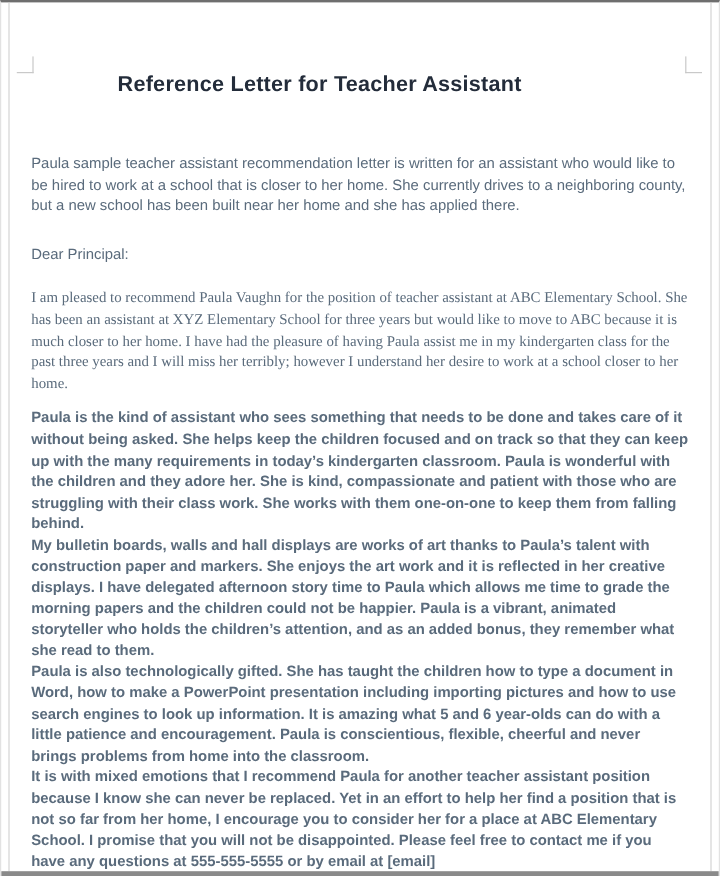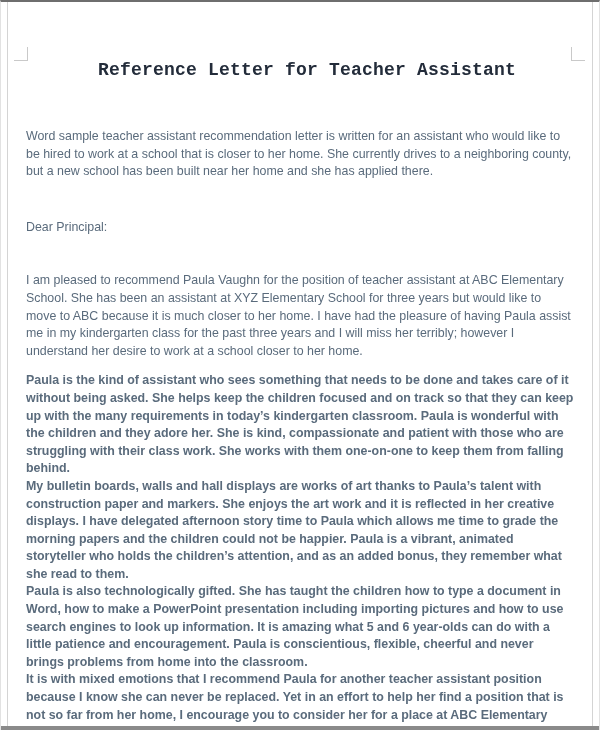--- a/index.html
+++ b/index.html
@@ -35,37 +35,37 @@
   }
   .corner-mark.right {
     right: 14px;
     border-left: 1px solid #c9c9c9;
     border-bottom: 1px solid #c9c9c9;
   }
   h1.doc-title {
     position: absolute;
     top: 58px; left: 97px;
     margin: 0;
-    font-family: Liberation Mono, monospace;
+    font-family: Liberation Sans, sans-serif;
     font-size: 18px;
     font-weight: bold;
     letter-spacing: 0.2px;
     color: var(--title-text, #232c3a);
   }
   .content {
     position: absolute;
     top: 126px; left: 25px; right: 25px;
     font-size: 12.4px;
     line-height: 17.6px;
     color: var(--body-text, #5a6b7c);
     text-align: left;
   }
   .content p { margin: 0; }
-  p.salutation { margin-top: 38px; }
-  p.opening    { margin-top: 36px; }
+  p.salutation { margin-top: 23px; }
+  p.opening    { margin-top: 19px; font-family: Liberation Serif, serif; }
   .body-block  { margin-top: 12px; font-weight: bold; }
   .bottom-bar {
     position: absolute; left: 0; right: 0; bottom: 0;
     height: 4px;
     background: var(--bottom-bar, #8a8a8a);
   }
 </style>
 </head>
 <body>
 
@@ -73,21 +73,21 @@
 
   <div class="side-line left"></div>
   <div class="side-line right"></div>
 
   <div class="corner-mark left"></div>
   <div class="corner-mark right"></div>
 
   <h1 class="doc-title">Reference Letter for Teacher Assistant</h1>
 
   <div class="content">
-    <p class="intro">Word sample teacher assistant recommendation letter is written for an assistant who would like to be hired to work at a school that is closer to her home. She currently drives to a neighboring county, but a new school has been built near her home and she has applied there.</p>
+    <p class="intro">Paula sample teacher assistant recommendation letter is written for an assistant who would like to be hired to work at a school that is closer to her home. She currently drives to a neighboring county, but a new school has been built near her home and she has applied there.</p>
 
     <p class="salutation">Dear Principal:</p>
 
     <p class="opening">I am pleased to recommend Paula Vaughn for the position of teacher assistant at ABC Elementary School. She has been an assistant at XYZ Elementary School for three years but would like to move to ABC because it is much closer to her home. I have had the pleasure of having Paula assist me in my kindergarten class for the past three years and I will miss her terribly; however I understand her desire to work at a school closer to her home.</p>
 
     <div class="body-block">
       <p>Paula is the kind of assistant who sees something that needs to be done and takes care of it without being asked. She helps keep the children focused and on track so that they can keep up with the many requirements in today’s kindergarten classroom. Paula is wonderful with the children and they adore her. She is kind, compassionate and patient with those who are struggling with their class work. She works with them one-on-one to keep them from falling behind.</p>
       <p>My bulletin boards, walls and hall displays are works of art thanks to Paula’s talent with construction paper and markers. She enjoys the art work and it is reflected in her creative displays. I have delegated afternoon story time to Paula which allows me time to grade the morning papers and the children could not be happier. Paula is a vibrant, animated storyteller who holds the children’s attention, and as an added bonus, they remember what she read to them.</p>
       <p>Paula is also technologically gifted. She has taught the children how to type a document in Word, how to make a PowerPoint presentation including importing pictures and how to use search engines to look up information. It is amazing what 5 and 6 year-olds can do with a little patience and encouragement. Paula is conscientious, flexible, cheerful and never brings problems from home into the classroom.</p>
       <p>It is with mixed emotions that I recommend Paula for another teacher assistant position because I know she can never be replaced. Yet in an effort to help her find a position that is not so far from her home, I encourage you to consider her for a place at ABC Elementary School. I promise that you will not be disappointed. Please feel free to contact me if you have any questions at 555-555-5555 or by email at [email]</p>

